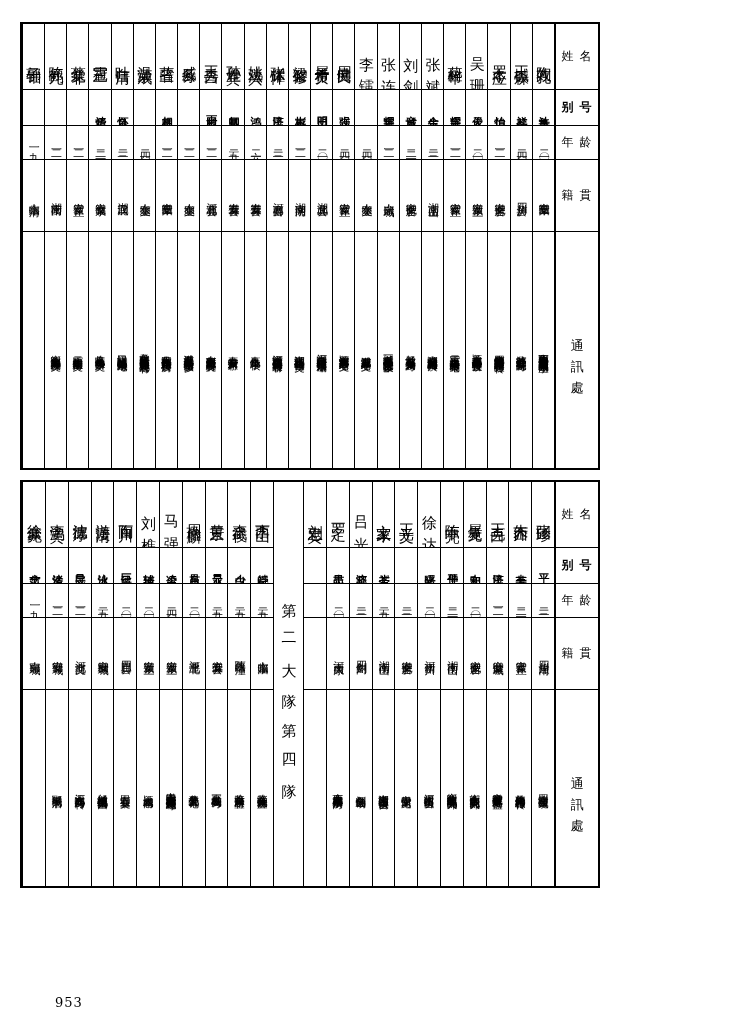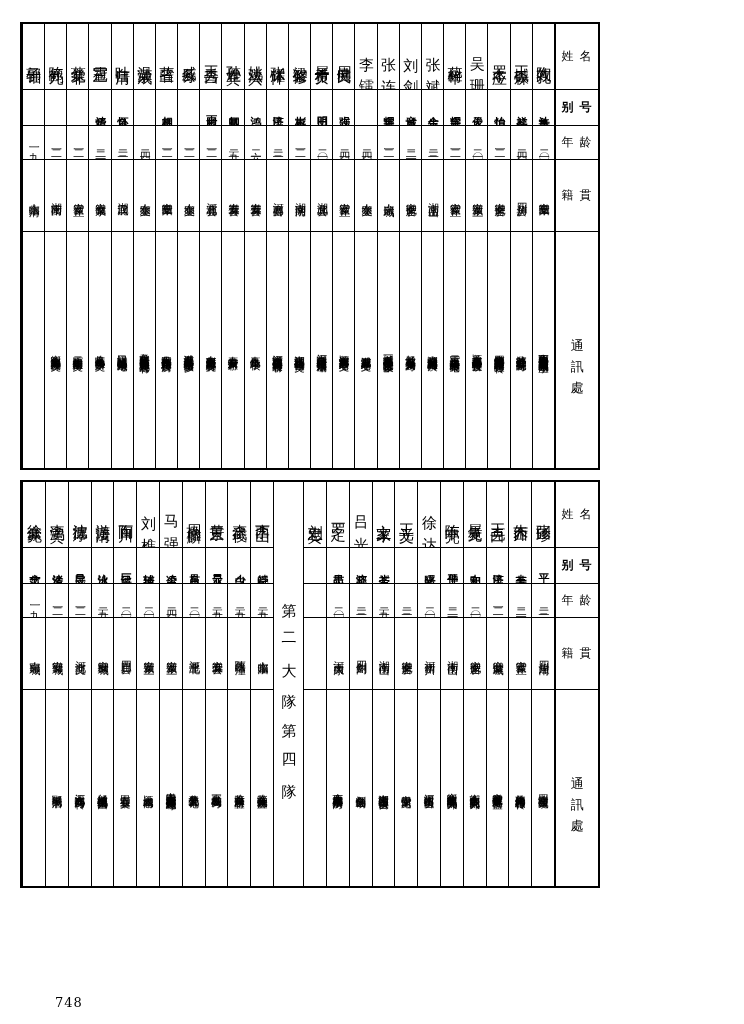--- a/index.html
+++ b/index.html
@@ -979,14 +979,14 @@
           <div class="cell r-native">
             <span class="vtext native-text">山东郓城</span>
           </div>
           <div class="cell r-addr">
             <span class="vtext addr-text"></span>
           </div>
         </div>
       </div>
   </div>
 
-  <div class="pagenum">748</div>
+  <div class="pagenum">953</div>
 </div>
 
 </body></html>

